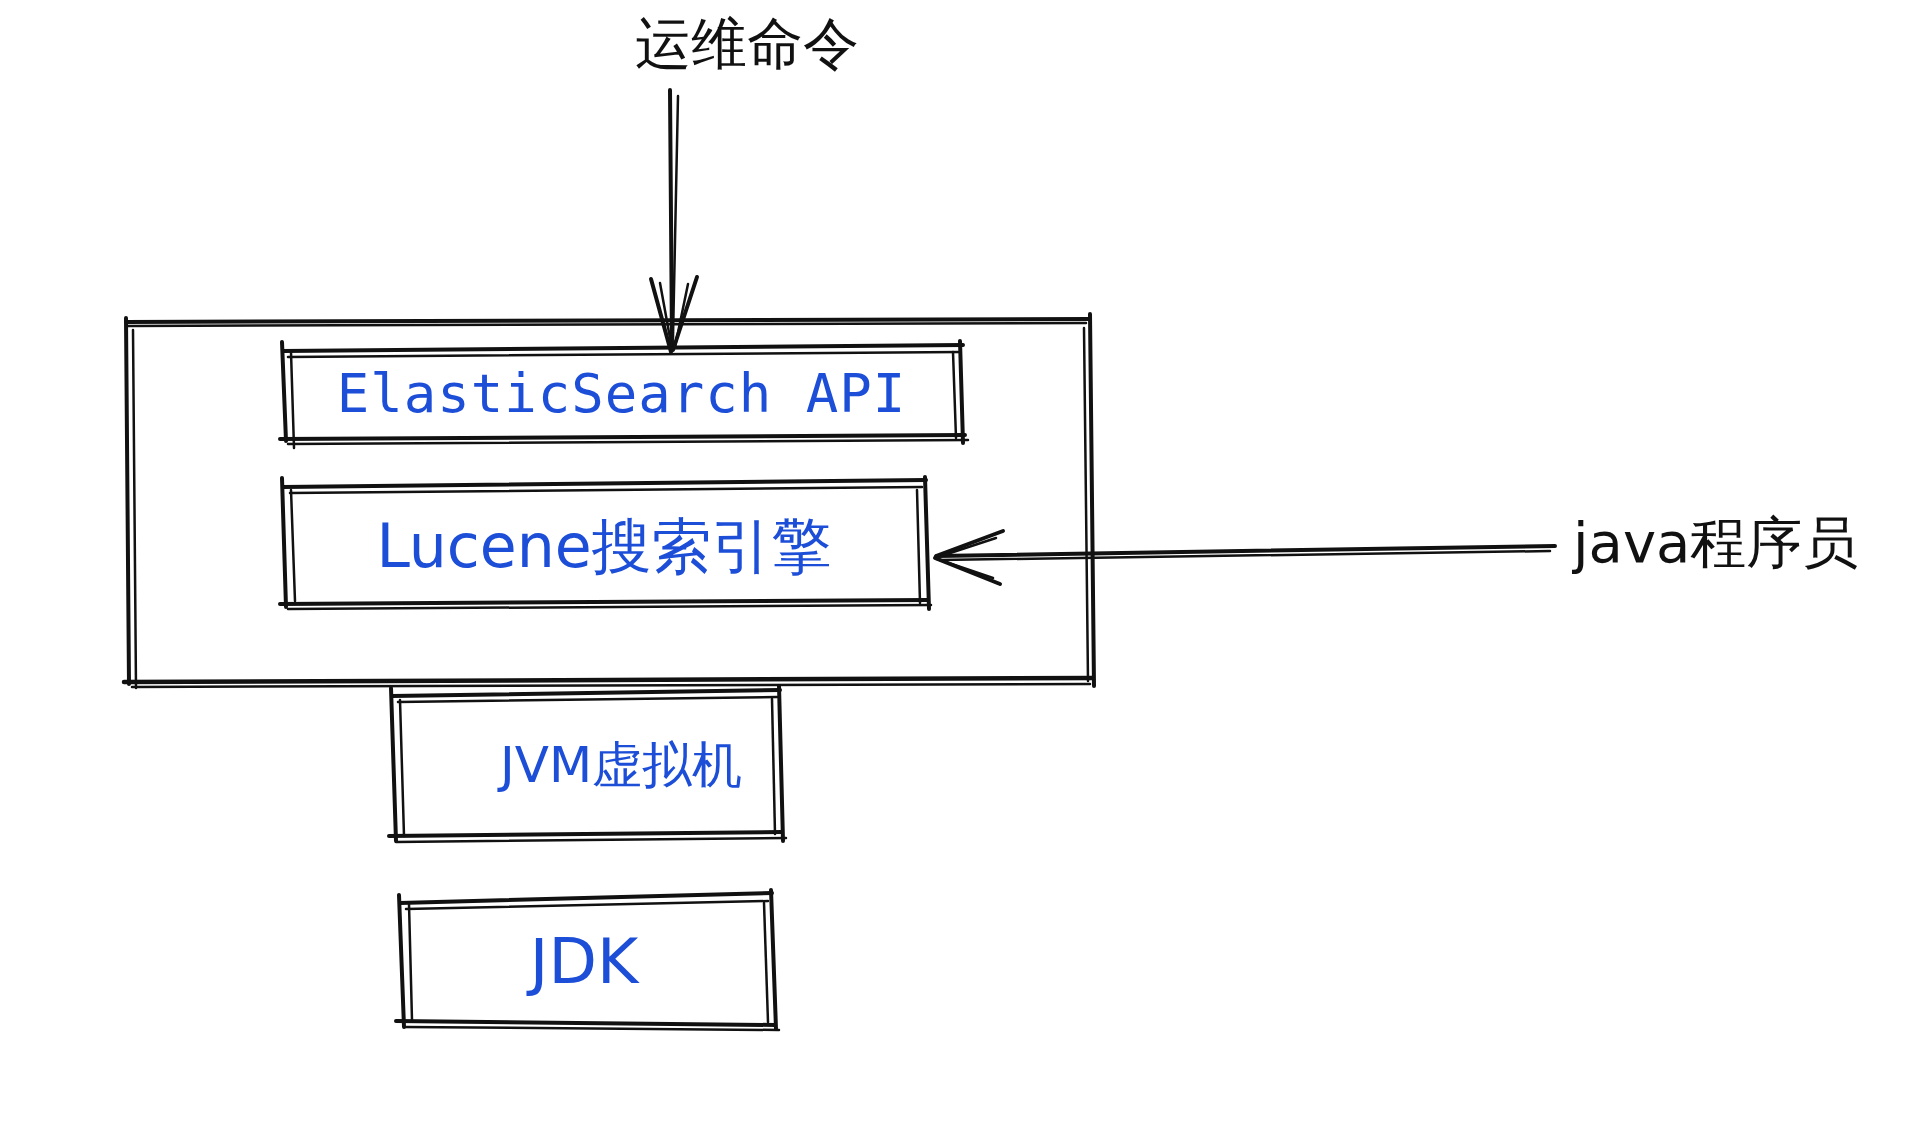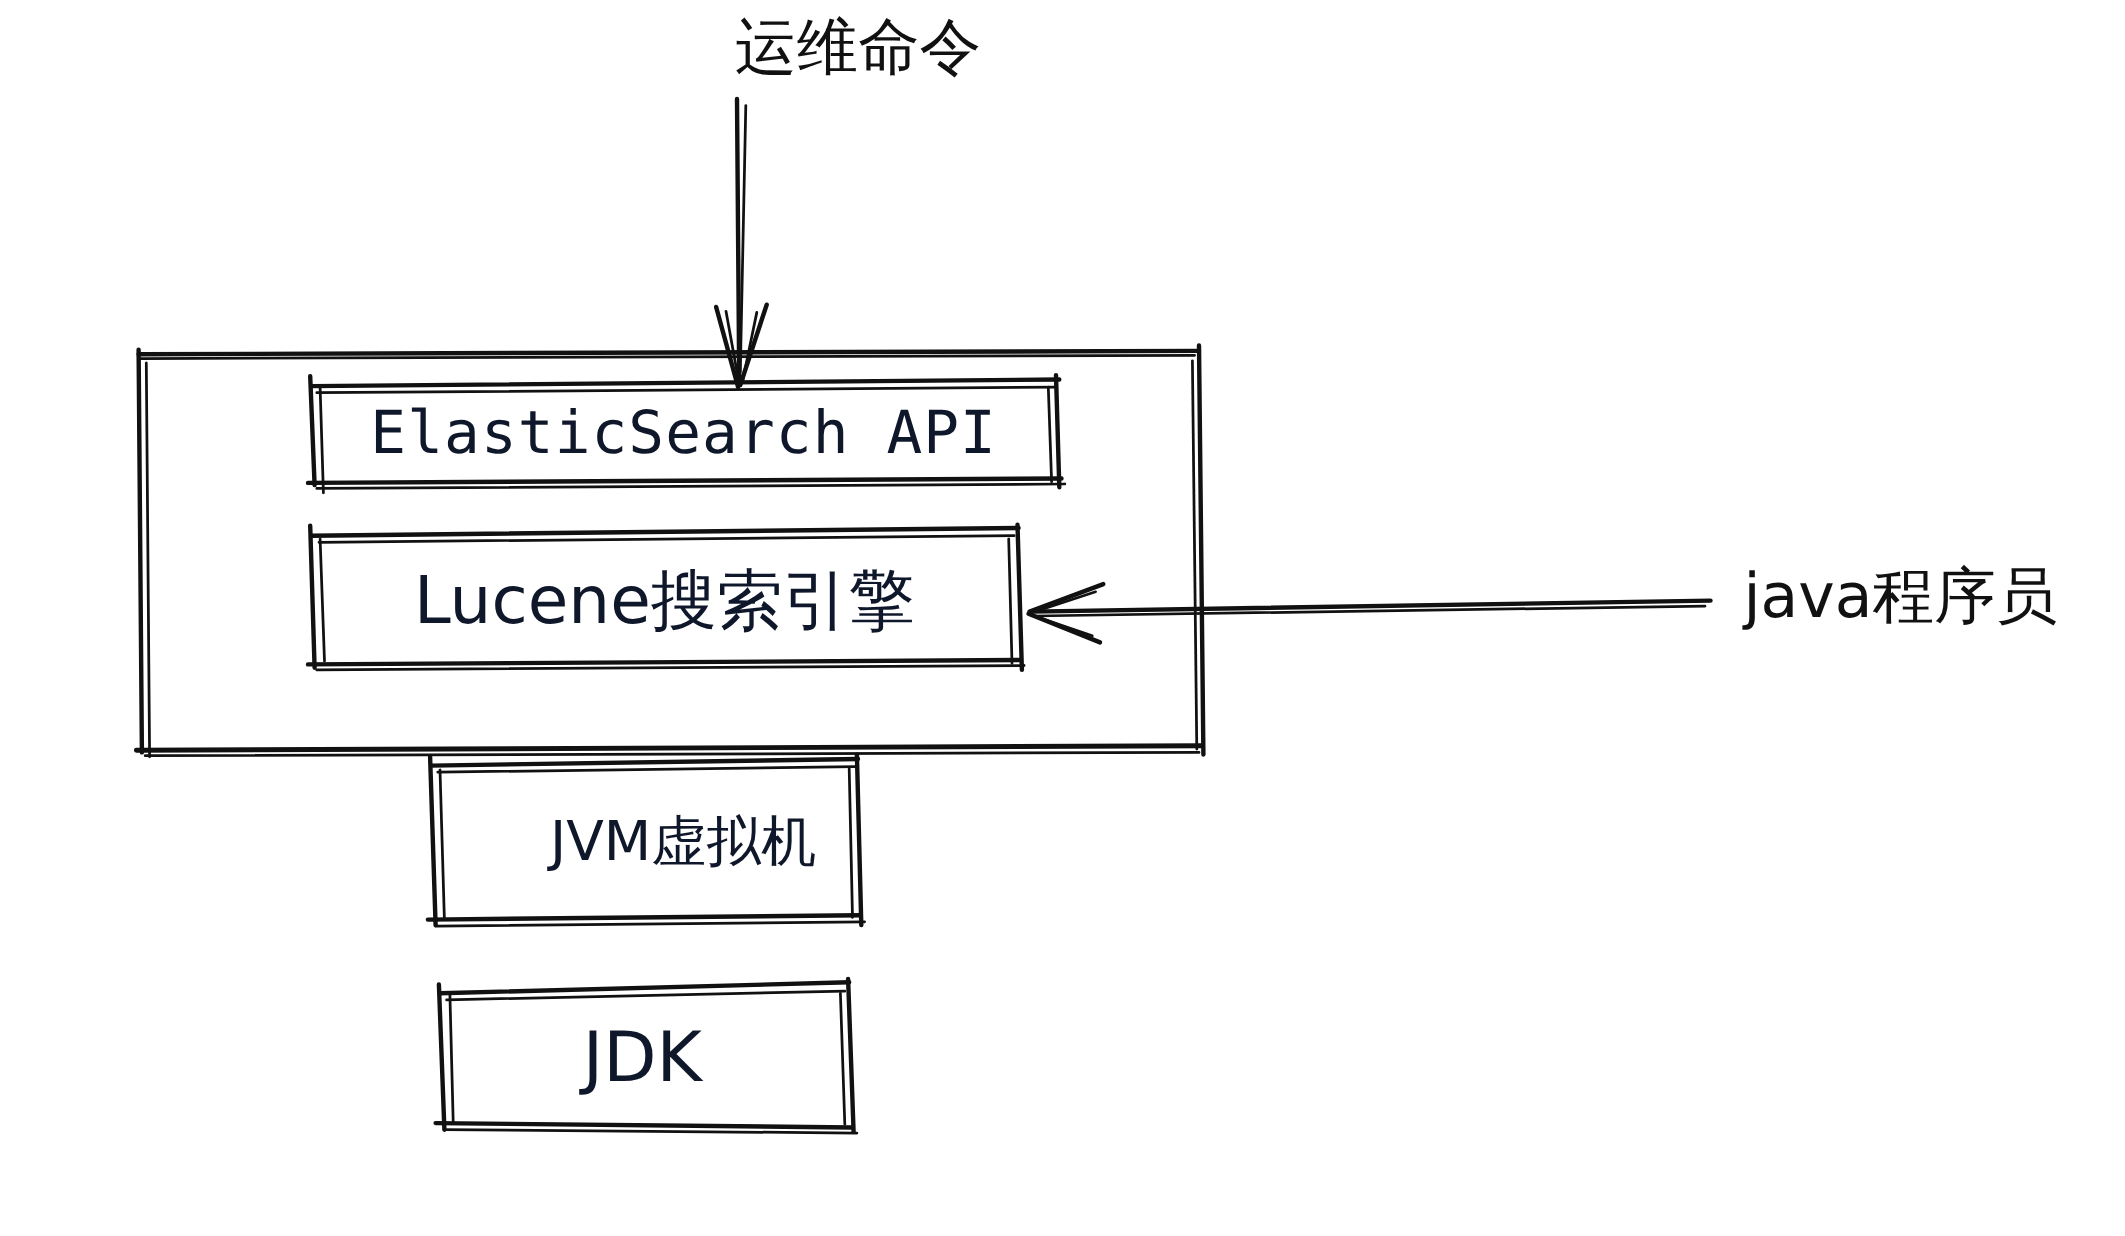--- a/index.html
+++ b/index.html
@@ -27,41 +27,40 @@
     pointer-events: none;
   }
   .lbl {
     position: absolute;
     white-space: nowrap;
     color: #111111;
     line-height: 1;
   }
   
   .lbl-ops {
-    left: 668px;
+    left: 635px;
     top: 16px;
     font-size: 56px;
     font-family: "DejaVu Sans", "Liberation Sans", sans-serif;
     letter-spacing: 0px;
   }
   
   .lbl-java {
     left: 1573px;
     top: 515px;
     font-size: 56px;
     font-family: "DejaVu Sans", "Liberation Sans", sans-serif;
-    margin-left: 12px;
   }
   
   .boxtext {
     position: absolute;
     display: flex;
     align-items: center;
     justify-content: center;
-    color: #0f172a;
+    color: #1d4ed8;
     white-space: nowrap;
     line-height: 1;
   }
   .t-esapi {
     left: 283px;
     top: 348px;
     width: 677px;
     height: 92px;
     font-family: "DejaVu Sans Mono", "Liberation Mono", monospace;
     font-size: 54px;

